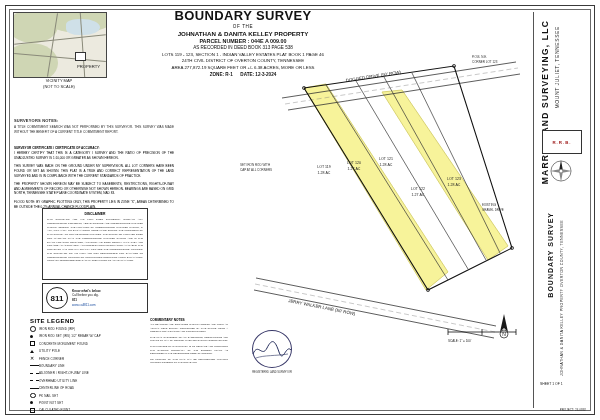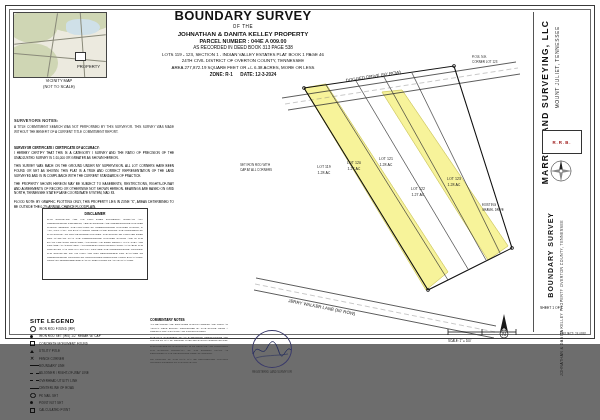--- a/index.html
+++ b/index.html
@@ -1,18 +1,18 @@
 <!DOCTYPE html>
 <html><head>
 <meta charset="utf-8">
 <style>
   html,body{margin:0;padding:0;background:#6d6d6d;}
   body{width:600px;height:420px;overflow:hidden;font-family:"Liberation Sans",sans-serif;}
   #sheet{
-    position:relative;width:600px;height:344px;background:#ffffff;
+    position:relative;width:600px;height:420px;background:#ffffff;
     box-sizing:border-box;
   }
   .border-outer{
     position:absolute;left:5px;top:5px;right:5px;bottom:5px;
     border:1px solid #3a3a3a;
   }
   .border-inner{
     position:absolute;left:9px;top:9px;right:9px;bottom:9px;
     border:1px solid #6a6a6a;
   }
@@ -180,20 +180,29 @@
     <p style="margin:0 0 4px 0;font-size:3.1px;line-height:1.5;text-align:justify;">THIS SURVEY WAS MADE ON THE GROUND UNDER MY SUPERVISION. ALL LOT CORNERS HAVE BEEN FOUND OR SET AS SHOWN. THIS PLAT IS A TRUE AND CORRECT REPRESENTATION OF THE LAND SURVEYED AND IS IN COMPLIANCE WITH THE CURRENT STANDARDS OF PRACTICE.</p>
     <p style="margin:0 0 4px 0;font-size:3.1px;line-height:1.5;text-align:justify;">THE PROPERTY SHOWN HEREON MAY BE SUBJECT TO EASEMENTS, RESTRICTIONS, RIGHTS-OF-WAY AND AGREEMENTS OF RECORD OR OTHERWISE NOT SHOWN HEREON. BEARINGS ARE BASED ON GRID NORTH, TENNESSEE STATE PLANE COORDINATE SYSTEM, NAD 83.</p>
     <p style="margin:0;font-size:3.1px;line-height:1.5;text-align:justify;">FLOOD NOTE: BY GRAPHIC PLOTTING ONLY, THIS PROPERTY LIES IN ZONE "X", AREAS DETERMINED TO BE OUTSIDE THE 0.2% ANNUAL CHANCE FLOODPLAIN.</p>
   </div>
 
   <div id="disclaimer">
     <div class="hdr">DISCLAIMER</div>
     <div class="body">THIS SURVEYOR AND HIS FIRM DOES EXPRESSLY DISCLAIM ANY UNDERGROUND CONTENTS, ABOVE GROUND AND UNDERGROUND UTILITIES SHOWN HEREON. THE LOCATION OF UNDERGROUND UTILITIES SHOWN, IF ANY, WILL VARY. NO EXCAVATIONS WERE MADE DURING THE PROGRESS OF THIS SURVEY TO LOCATE BURIED UTILITIES. THE SURVEYOR FURTHER DOES NOT WARRANT THAT THE UNDERGROUND UTILITIES SHOWN ARE IN THE EXACT LOCATION INDICATED, ALTHOUGH HE DOES CERTIFY THAT THEY ARE LOCATED AS ACCURATELY AS POSSIBLE FROM INFORMATION AVAILABLE. THE SURVEYOR HAS NOT PHYSICALLY LOCATED THE UNDERGROUND UTILITIES. THE SURVEYOR OR HIS FIRM ARE NOT RESPONSIBLE FOR DAMAGES TO UNDERGROUND UTILITIES OR STRUCTURES RESULTING FROM EXCAVATION. CONTACT TENNESSEE ONE CALL SYSTEM PRIOR TO ANY EXCAVATION.</div>
   </div>
 
+  <div id="box811">
+    <div class="circle">811</div>
+    <div class="txt">
+      <div class="b">Know what's below.</div>
+      <div>Call before you dig.</div>
+      <div class="b">811</div>
+      <div class="blue">www.call811.com</div>
+    </div>
+  </div>
 
   <div id="legend">
     <div class="ltitle">SITE LEGEND</div>
     <div id="legend-rows">
         <div class="row">
           <span class="sym">
             <span class="circ"></span>
           </span>
           <span class="lbl">IRON ROD FOUND (IRF)</span>
         </div>

